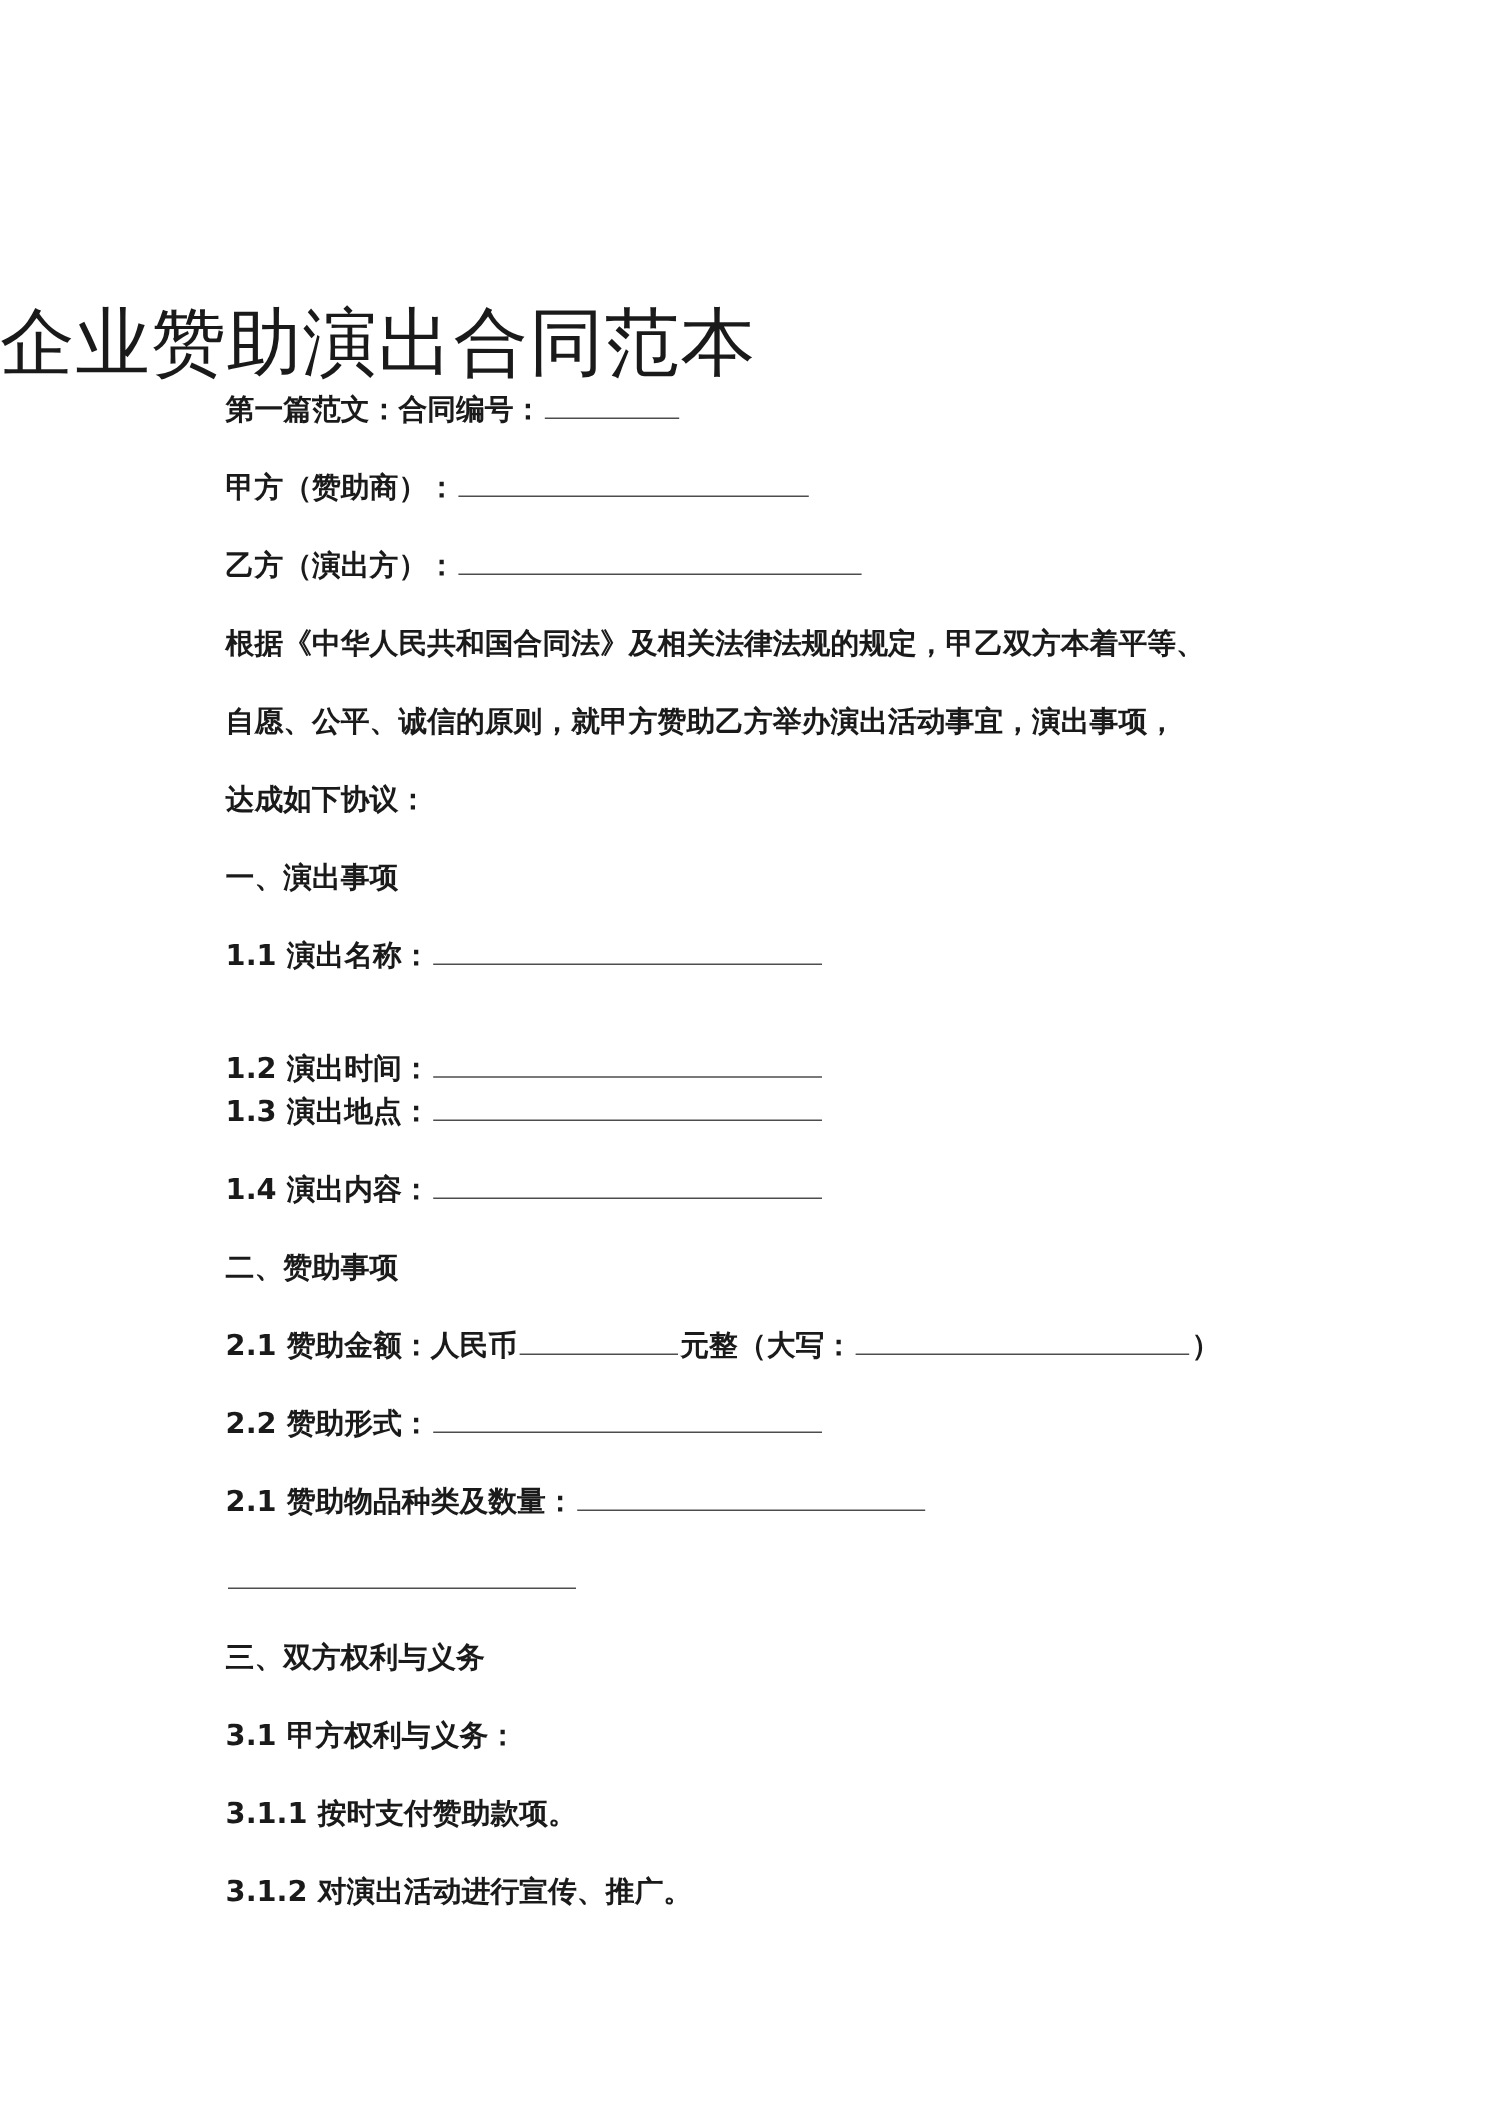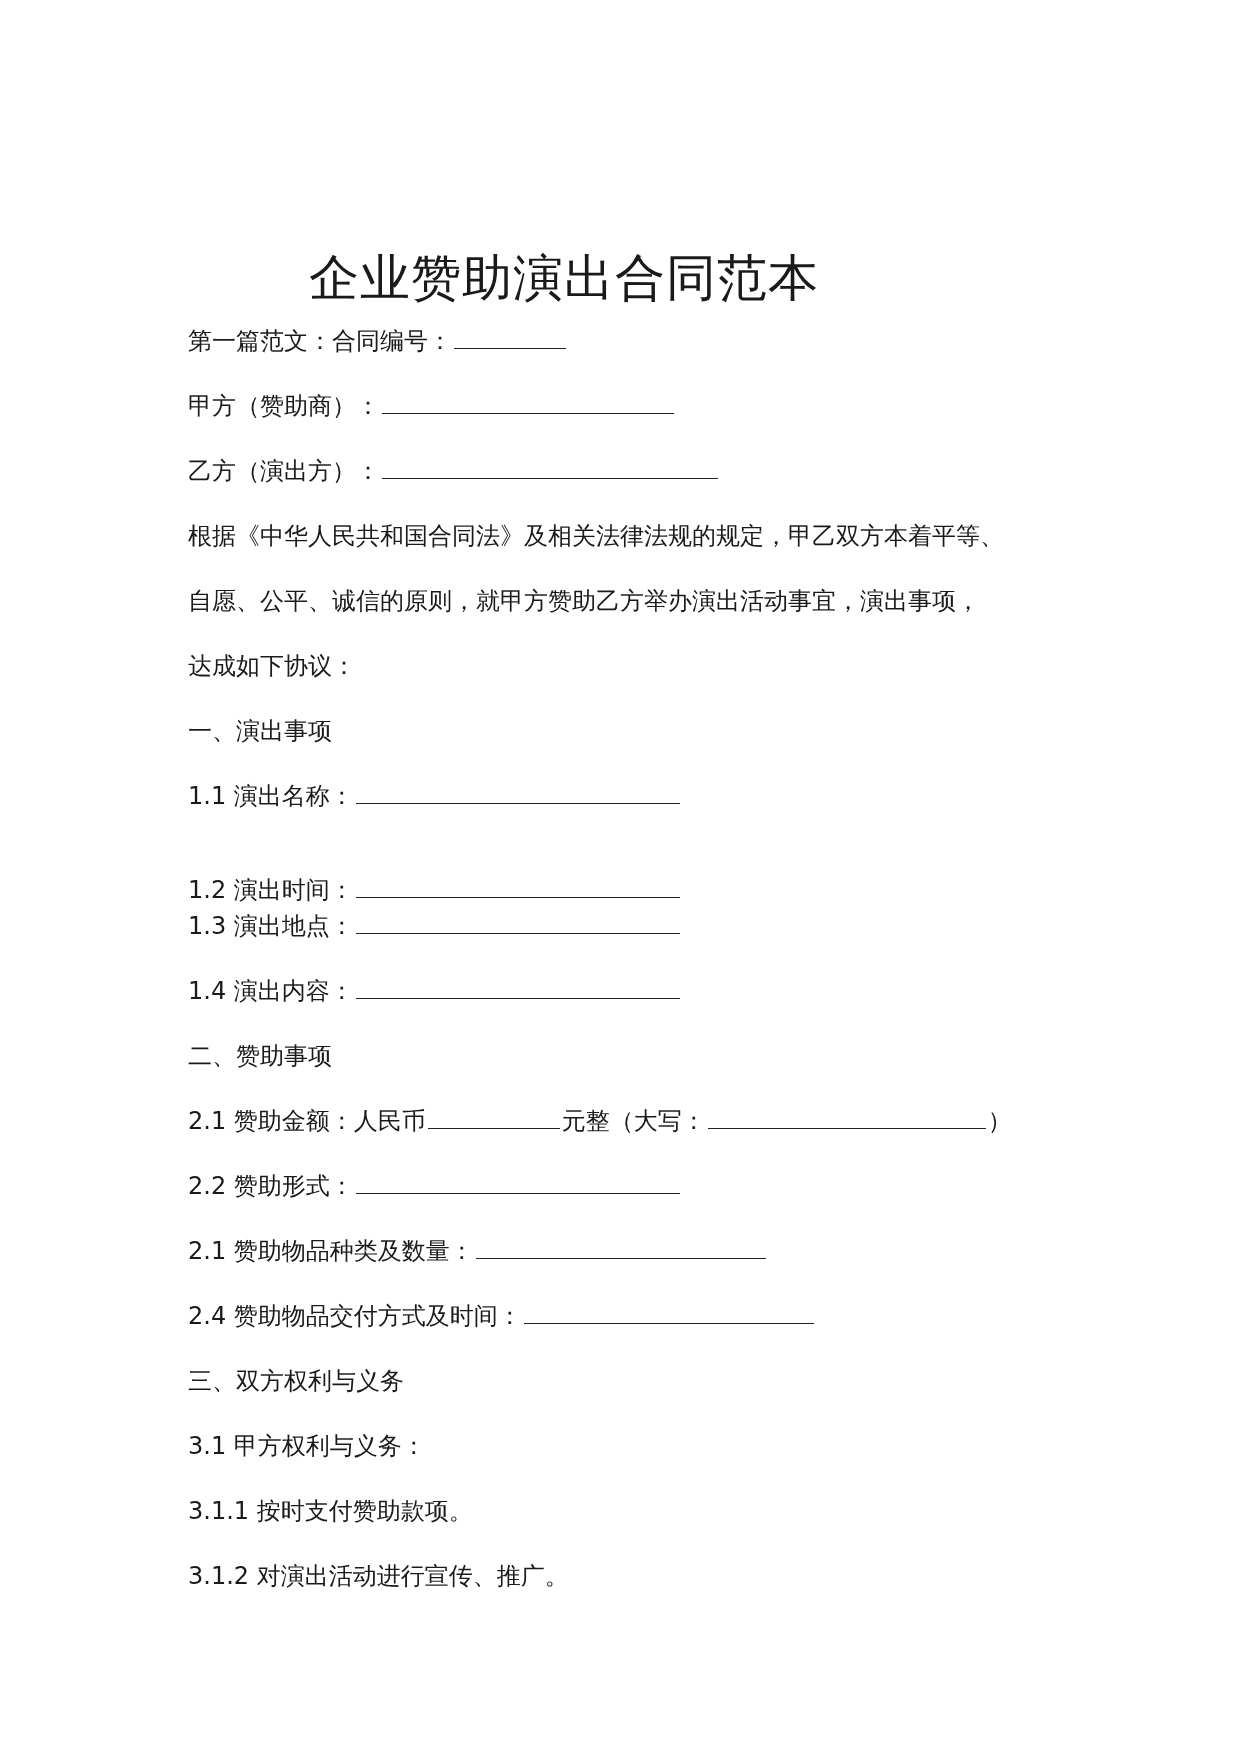--- a/index.html
+++ b/index.html
@@ -1,20 +1,20 @@
 <!DOCTYPE html>
 <html><head>
 <meta charset="utf-8">
 <style>
   html, body { margin:0; padding:0; background:#ffffff; }
   body { width:1240px; height:1753px; position:relative; overflow:hidden;
          font-family: "DejaVu Sans", "Liberation Sans", sans-serif; color:#1a1a1a; }
-  .title { position:absolute; left:0; width:1128px; top:212px; text-align:center;
-           font-size:50px; line-height:64px; font-weight:normal; letter-spacing:1px; }
-  .line { position:absolute; left:188px; font-size:24px; line-height:32px; white-space:nowrap; }
+  .title { position:absolute; left:0; width:1128px; top:212px; text-align:left;
+           font-size:62px; line-height:64px; font-weight:normal; letter-spacing:1px; }
+  .line { position:absolute; left:188px; font-size:24px; line-height:32px; white-space:nowrap;font-weight:bold; }
   .blank { display:inline-block; border-bottom:1.6px solid #222; height:22px; vertical-align:baseline; margin:0 2px; }
 </style>
 </head>
 <body>
 
 <h1 class="title">企业赞助演出合同范本</h1>
 
 <div class="line" style="top:325px">
   <span>第一篇范文：合同编号：</span><span class="blank" style="width:112px"></span>
 </div>
@@ -46,18 +46,18 @@
 <div class="line" style="top:1105px">
   <span>2.1  赞助金额：人民币</span><span class="blank" style="width:132px"></span><span>元整（大写：</span><span class="blank" style="width:278px"></span><span>）</span>
 </div>
 <div class="line" style="top:1170px">
   <span>2.2  赞助形式：</span><span class="blank" style="width:324px"></span>
 </div>
 <div class="line" style="top:1235px">
   <span>2.1  赞助物品种类及数量：</span><span class="blank" style="width:290px"></span>
 </div>
 <div class="line" style="top:1300px">
-  <span>2.4  赞助物品交付方式及时间：</span><span class="blank" style="width:290px"></span>
+  <span class="blank" style="width:290px"></span>
 </div>
 <div class="line" style="top:1365px">三、双方权利与义务</div>
 <div class="line" style="top:1430px">3.1  甲方权利与义务：</div>
 <div class="line" style="top:1495px">3.1.1  按时支付赞助款项。</div>
 <div class="line" style="top:1560px">3.1.2  对演出活动进行宣传、推广。</div>
 
 </body></html>

